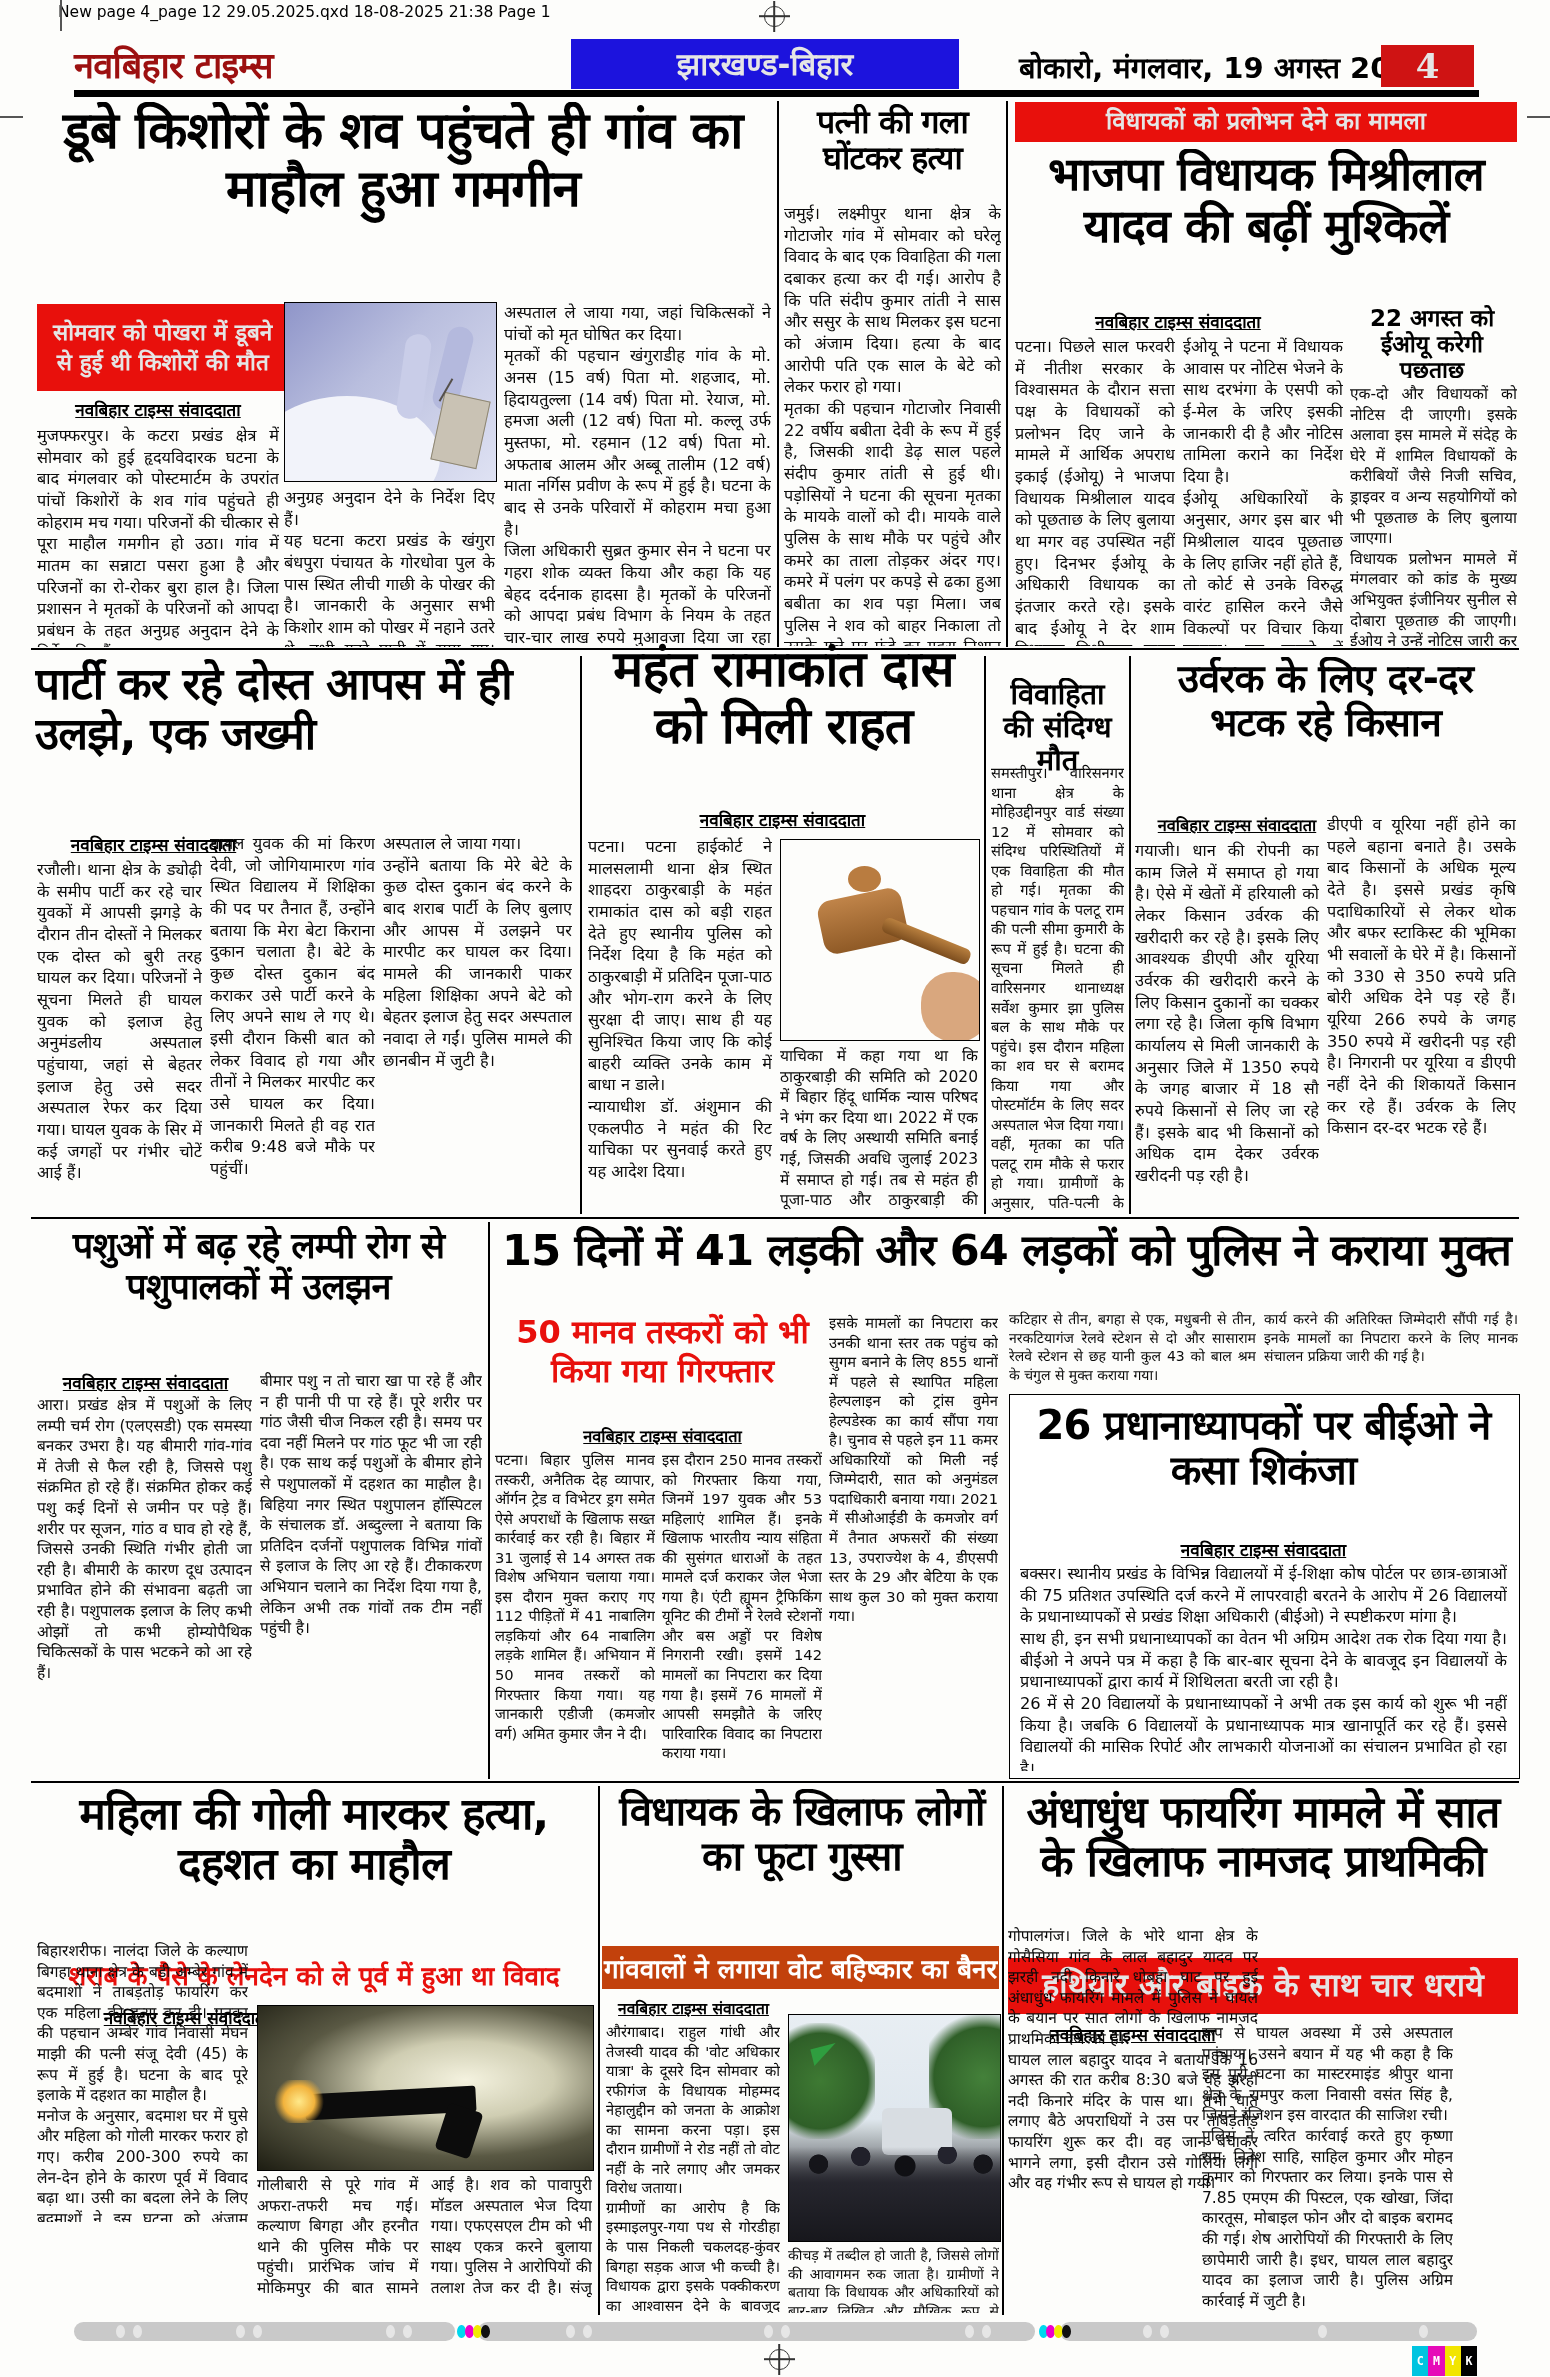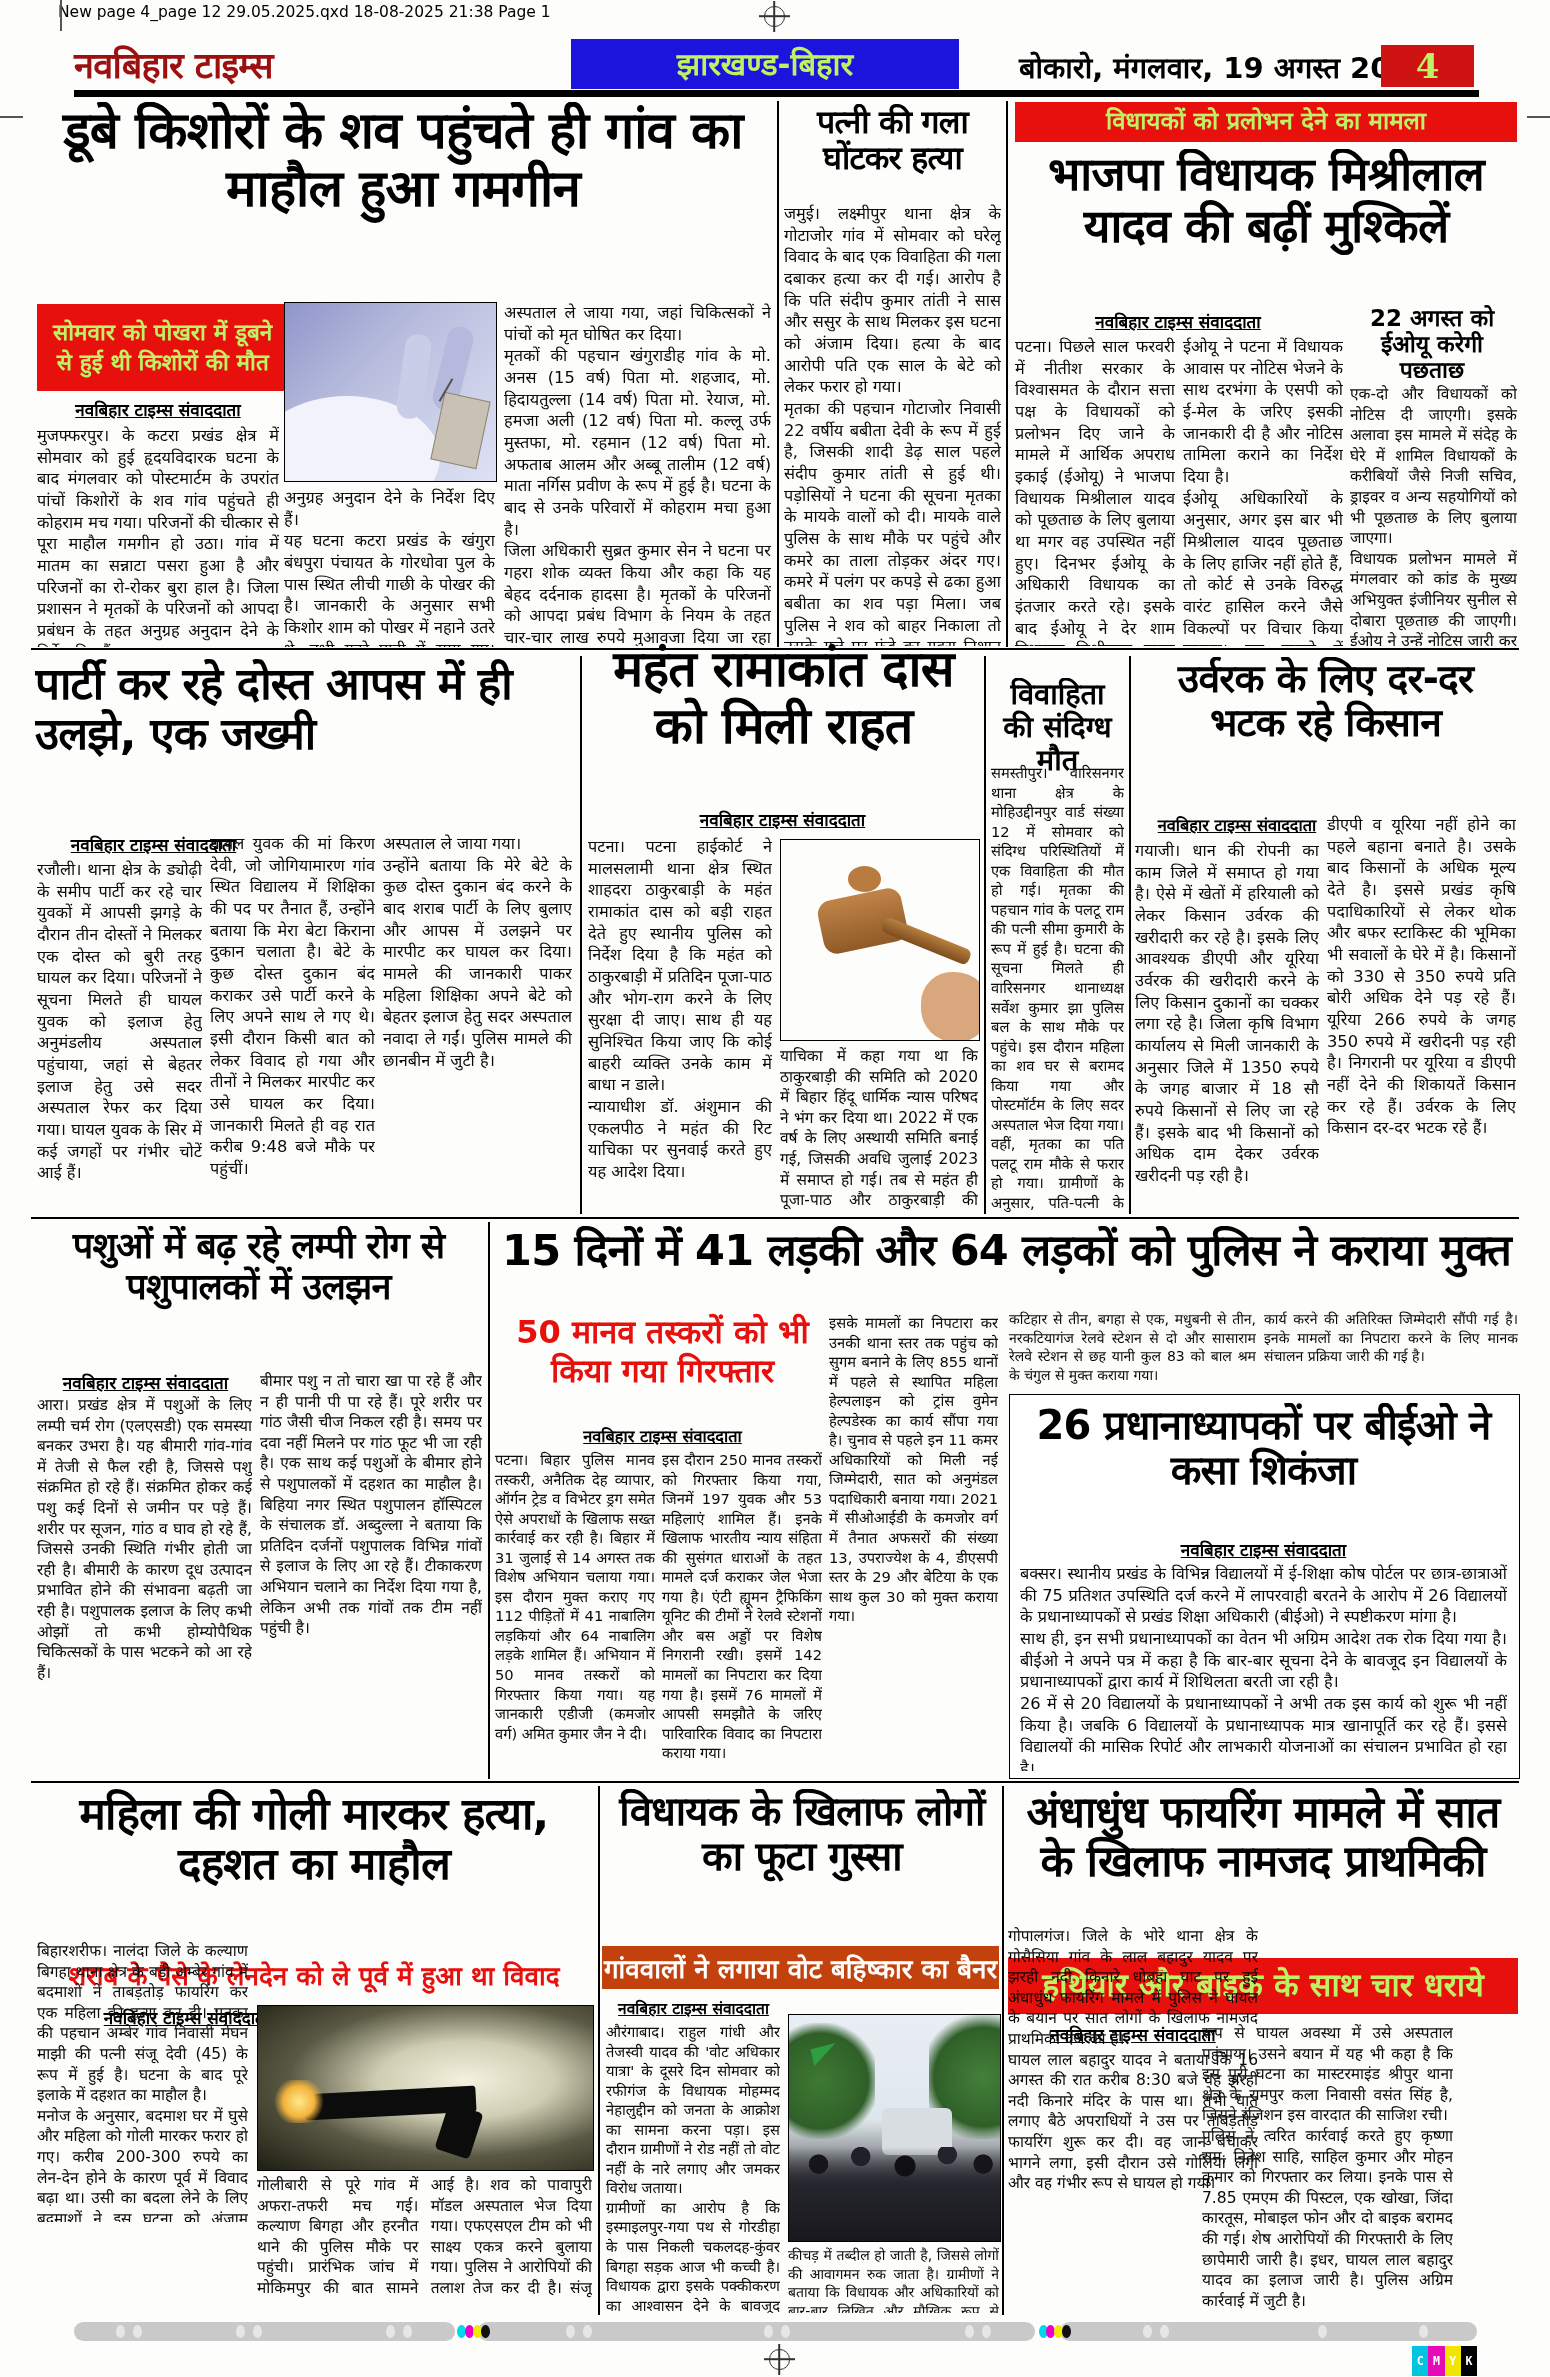--- a/index.html
+++ b/index.html
@@ -2,21 +2,21 @@
 <html style="font-size:12.4px"><head>
 <meta charset="utf-8">
 <style>
   html,body{margin:0;padding:0}
   body{width:1550px;height:2377px;position:relative;background:#fdfdfb;
        font-family:"DejaVu Sans","Liberation Sans",sans-serif;color:#000;overflow:hidden}
   .abs{position:absolute}
   .hl{font-weight:bold;text-align:center;line-height:1.13;letter-spacing:-0.8px;overflow:hidden}
   .bt{font-size:16.3px;line-height:1.33;text-align:justify;white-space:pre-line;overflow:hidden;color:#0a0a0a}
   .byline{font-weight:bold;text-decoration:underline;text-align:center;font-size:17px;white-space:nowrap;overflow:hidden}
-  .redbox{background:#e8100c;color:#bef264;font-weight:bold;text-align:center;
+  .redbox{background:#e8100c;color:#e5e5e5;font-weight:bold;text-align:center;
           display:flex;align-items:center;justify-content:center;line-height:1.3}
   .blackbar{background:#c2410c;color:#fff;font-weight:bold;text-align:center;
           display:flex;align-items:center;justify-content:center}
   .redtext{color:#e8100c;font-weight:bold;text-align:center;line-height:1.22;overflow:hidden}
   .vr{background:#000;width:1.6px}
   .hr{background:#000;height:2.3px}
   .photo{overflow:hidden}
   .reg{width:18.6px;height:18.6px;border:1.6px solid #333;border-radius:50%;position:absolute}
   .reg:before{content:"";position:absolute;left:50%;top:-6.2px;bottom:-6.2px;width:1.6px;background:#333;transform:translateX(-50%)}
   .reg:after{content:"";position:absolute;top:50%;left:-6.2px;right:-6.2px;height:1.6px;background:#333;transform:translateY(-50%)}
@@ -117,21 +117,21 @@
 <div class="abs byline" style="left:37px;top:1371px;width:217px">नवबिहार टाइम्स संवाददाता</div>
 <div class="abs bt" style="left:37px;top:1395px;width:215px;height:380px;font-size:15.5px">आरा। प्रखंड क्षेत्र में पशुओं के लिए लम्पी चर्म रोग (एलएसडी) एक समस्या बनकर उभरा है। यह बीमारी गांव-गांव में तेजी से फैल रही है, जिससे पशु संक्रमित हो रहे हैं। संक्रमित होकर कई पशु कई दिनों से जमीन पर पड़े हैं। शरीर पर सूजन, गांठ व घाव हो रहे हैं, जिससे उनकी स्थिति गंभीर होती जा रही है। बीमारी के कारण दूध उत्पादन प्रभावित होने की संभावना बढ़ती जा रही है। पशुपालक इलाज के लिए कभी ओझों तो कभी होम्योपैथिक चिकित्सकों के पास भटकने को आ रहे हैं।</div>
 <div class="abs bt" style="left:260px;top:1371px;width:222px;height:405px;font-size:15.5px">बीमार पशु न तो चारा खा पा रहे हैं और न ही पानी पी पा रहे हैं। पूरे शरीर पर गांठ जैसी चीज निकल रही है। समय पर दवा नहीं मिलने पर गांठ फूट भी जा रही है। एक साथ कई पशुओं के बीमार होने से पशुपालकों में दहशत का माहौल है। बिहिया नगर स्थित पशुपालन हॉस्पिटल के संचालक डॉ. अब्दुल्ला ने बताया कि प्रतिदिन दर्जनों पशुपालक विभिन्न गांवों से इलाज के लिए आ रहे हैं। टीकाकरण अभियान चलाने का निर्देश दिया गया है, लेकिन अभी तक गांवों तक टीम नहीं पहुंची है।</div>
 
 <div class="abs hl" style="left:495px;top:1226px;width:1023px;height:71px;font-size:43px;white-space:nowrap">15 दिनों में 41 लड़की और 64 लड़कों को पुलिस ने कराया मुक्त</div>
 <div class="abs redtext" style="left:495px;top:1313px;width:335px;height:104px;font-size:32px">50 मानव तस्करों को भी किया गया गिरफ्तार</div>
 <div class="abs byline" style="left:495px;top:1425px;width:335px;font-size:16.3px">नवबिहार टाइम्स संवाददाता</div>
 <div class="abs bt" style="left:495px;top:1450px;width:160px;height:326px;font-size:14.7px">पटना। बिहार पुलिस मानव तस्करी, अनैतिक देह व्यापार, ऑर्गन ट्रेड व विभेटर ड्रग समेत ऐसे अपराधों के खिलाफ सख्त कार्रवाई कर रही है। बिहार में 31 जुलाई से 14 अगस्त तक विशेष अभियान चलाया गया। इस दौरान मुक्त कराए गए 112 पीड़ितों में 41 नाबालिग लड़कियां और 64 नाबालिग लड़के शामिल हैं। अभियान में 50 मानव तस्करों को गिरफ्तार किया गया। यह जानकारी एडीजी (कमजोर वर्ग) अमित कुमार जैन ने दी।</div>
 <div class="abs bt" style="left:662px;top:1450px;width:160px;height:326px;font-size:14.7px">इस दौरान 250 मानव तस्करों को गिरफ्तार किया गया, जिनमें 197 युवक और 53 महिलाएं शामिल हैं। इनके खिलाफ भारतीय न्याय संहिता की सुसंगत धाराओं के तहत मामले दर्ज कराकर जेल भेजा गया है। एंटी ह्यूमन ट्रैफिकिंग यूनिट की टीमों ने रेलवे स्टेशनों और बस अड्डों पर विशेष निगरानी रखी। इसमें 142 मामलों का निपटारा कर दिया गया है। इसमें 76 मामलों में आपसी समझौते के जरिए पारिवारिक विवाद का निपटारा कराया गया।</div>
 <div class="abs bt" style="left:829px;top:1313px;width:169px;height:462px;font-size:14.7px">इसके मामलों का निपटारा कर उनकी थाना स्तर तक पहुंच को सुगम बनाने के लिए 855 थानों में पहले से स्थापित महिला हेल्पलाइन को ट्रांस वुमेन हेल्पडेस्क का कार्य सौंपा गया है। चुनाव से पहले इन 11 कमर अधिकारियों को मिली नई जिम्मेदारी, सात को अनुमंडल पदाधिकारी बनाया गया। 2021 में सीओआईडी के कमजोर वर्ग में तैनात अफसरों की संख्या 13, उपराज्येश के 4, डीएसपी स्तर के 29 और बेटिया के एक साथ कुल 30 को मुक्त कराया गया।</div>
-<div class="abs bt" style="left:1009px;top:1310px;width:247px;height:79px;font-size:14px">कटिहार से तीन, बगहा से एक, मधुबनी से तीन, नरकटियागंज रेलवे स्टेशन से दो और सासाराम रेलवे स्टेशन से छह यानी कुल 83 को बाल श्रम के चंगुल से मुक्त कराया गया।</div>
+<div class="abs bt" style="left:1009px;top:1310px;width:247px;height:79px;font-size:14px">कटिहार से तीन, बगहा से एक, मधुबनी से तीन, नरकटियागंज रेलवे स्टेशन से दो और सासाराम रेलवे स्टेशन से छह यानी कुल 43 को बाल श्रम के चंगुल से मुक्त कराया गया।</div>
 <div class="abs bt" style="left:1264px;top:1310px;width:254px;height:79px;font-size:14px">कार्य करने की अतिरिक्त जिम्मेदारी सौंपी गई है। इनके मामलों का निपटारा करने के लिए मानक संचालन प्रक्रिया जारी की गई है।</div>
 
 <div class="abs" style="left:1009px;top:1394px;width:509px;height:383px;border:1.6px solid #000;background:#fff"></div>
 <div class="abs hl" style="left:1017px;top:1403px;width:493px;height:130px;font-size:40px">26 प्रधानाध्यापकों पर बीईओ ने कसा शिकंजा</div>
 <div class="abs byline" style="left:1017px;top:1538px;width:493px">नवबिहार टाइम्स संवाददाता</div>
 <div class="abs bt" style="left:1020px;top:1563px;width:487px;height:208px;font-size:16.3px">बक्सर। स्थानीय प्रखंड के विभिन्न विद्यालयों में ई-शिक्षा कोष पोर्टल पर छात्र-छात्राओं की 75 प्रतिशत उपस्थिति दर्ज करने में लापरवाही बरतने के आरोप में 26 विद्यालयों के प्रधानाध्यापकों से प्रखंड शिक्षा अधिकारी (बीईओ) ने स्पष्टीकरण मांगा है।
 साथ ही, इन सभी प्रधानाध्यापकों का वेतन भी अग्रिम आदेश तक रोक दिया गया है। बीईओ ने अपने पत्र में कहा है कि बार-बार सूचना देने के बावजूद इन विद्यालयों के प्रधानाध्यापकों द्वारा कार्य में शिथिलता बरती जा रही है।
 26 में से 20 विद्यालयों के प्रधानाध्यापकों ने अभी तक इस कार्य को शुरू भी नहीं किया है। जबकि 6 विद्यालयों के प्रधानाध्यापक मात्र खानापूर्ति कर रहे हैं। इससे विद्यालयों की मासिक रिपोर्ट और लाभकारी योजनाओं का संचालन प्रभावित हो रहा है।
 बीईओ ने चेतावनी दी है कि यदि जल्द ही कार्य में सुधार नहीं हुआ और स्पष्टीकरण संतोषजनक नहीं पाया गया, तो आगे की कार्रवाई की जाएगी।</div>
 

